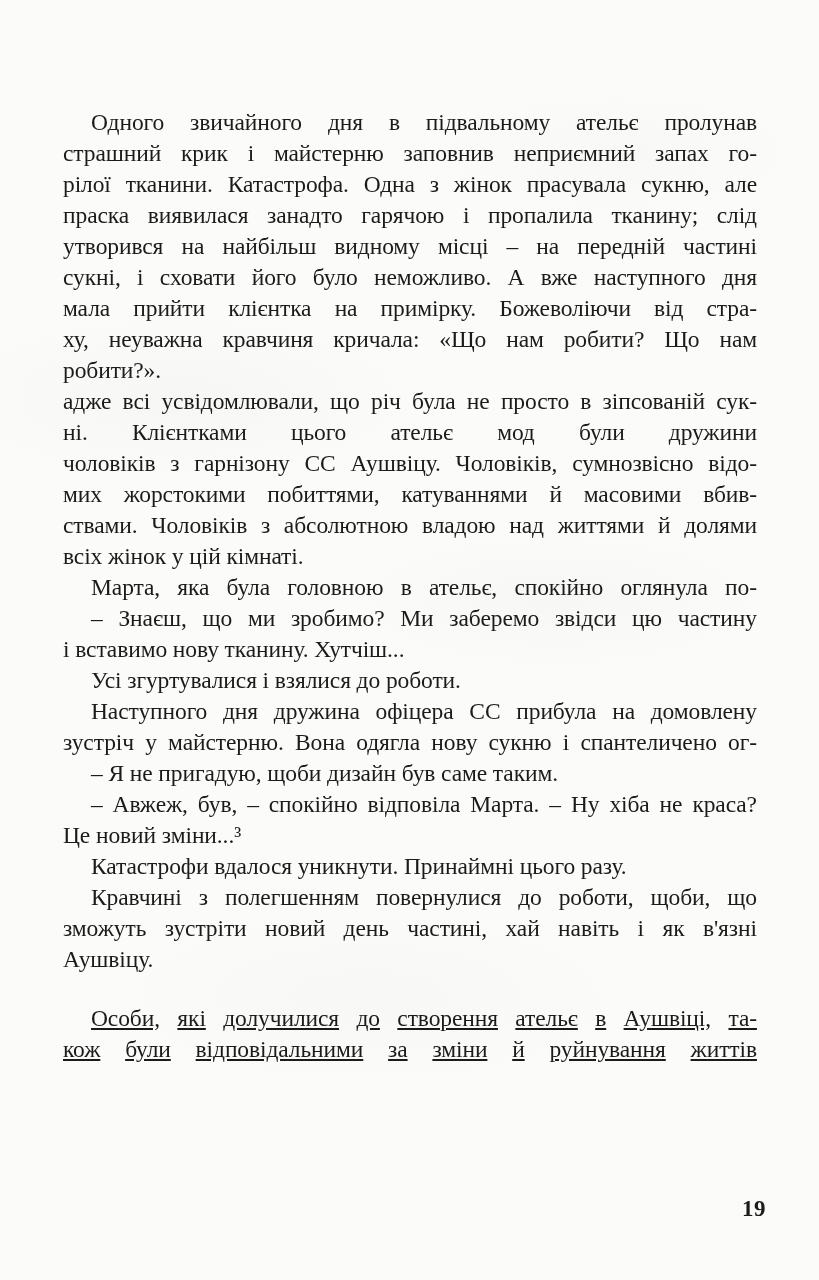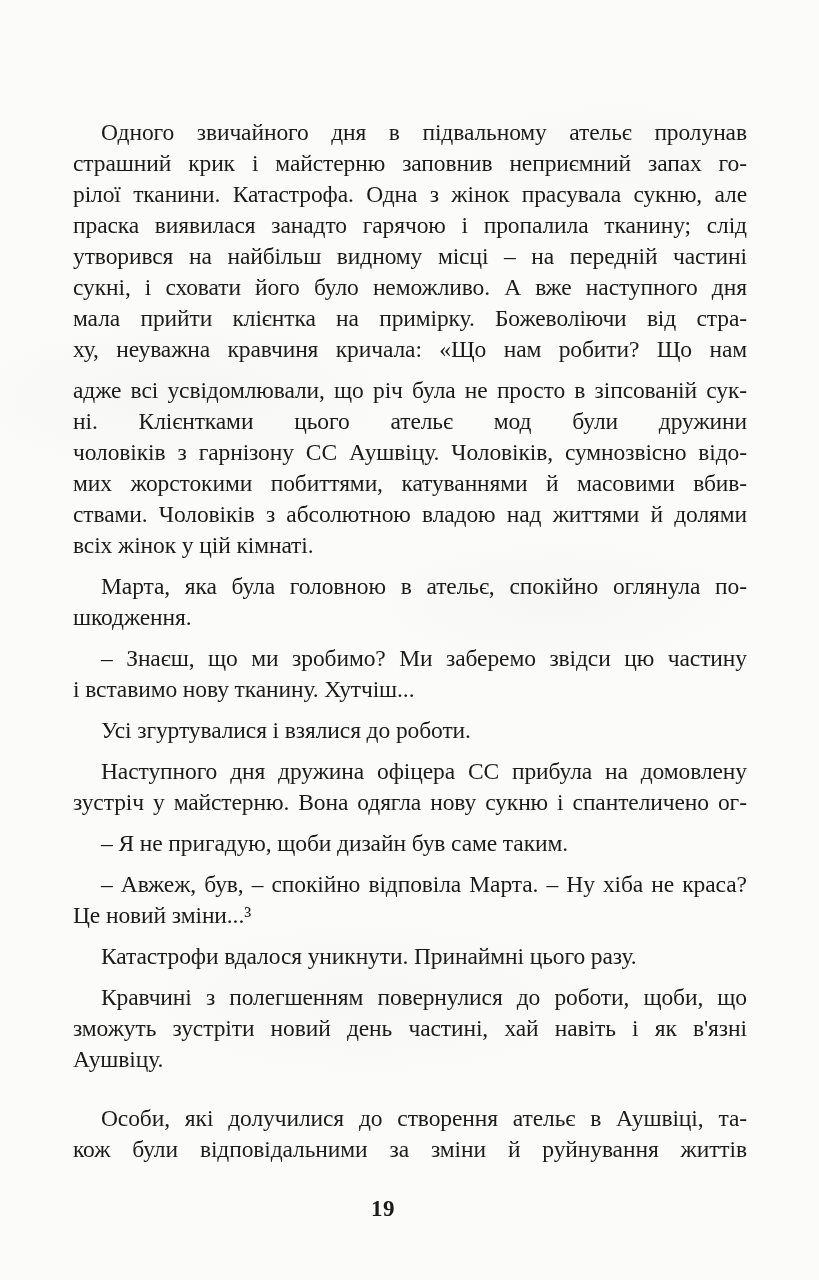--- a/index.html
+++ b/index.html
@@ -20,40 +20,40 @@
   .page {
     position: absolute;
     inset: 0;
   }
   .text-block {
     position: absolute;
     left: 63px;
     top: 107px;
     width: 694px;
   }
-  .paragraph { margin: 10px; }
-  .paragraph.section-gap { margin-top: 28px; }
+  .paragraph { margin: 0; }
+  .paragraph.section-gap { margin-top: 28px; text-decoration: underline; }
   .line {
     font-size: 23.5px;
     line-height: 31px;
     height: 31px;
     white-space: nowrap;
     letter-spacing: -0.1px;
   }
   .line.just {
     display: flex;
     justify-content: space-between;
   }
   .line.first { padding-left: 28px; }
   .page-number {
     position: absolute;
     top: 1196px;
     left: 0;
     width: 766px;
-    text-align: center;
+    text-align: right;
     font-size: 23px;
     font-weight: bold;
     letter-spacing: 0.5px;
   }
 </style>
 </head>
 <body>
 
 <div class="page">
   <div class="text-block" id="text-block">
@@ -135,20 +135,21 @@
           <span>ху,</span>
           <span>неуважна</span>
           <span>кравчиня</span>
           <span>кричала:</span>
           <span>«Що</span>
           <span>нам</span>
           <span>робити?</span>
           <span>Що</span>
           <span>нам</span>
         </div>
+        <div class="line">робити?».</div>
       </div>
       <div class="paragraph">
         <div class="line just">
           <span>адже</span>
           <span>всі</span>
           <span>усвідомлювали,</span>
           <span>що</span>
           <span>річ</span>
           <span>була</span>
           <span>не</span>
@@ -203,21 +204,20 @@
           <span>Марта,</span>
           <span>яка</span>
           <span>була</span>
           <span>головною</span>
           <span>в</span>
           <span>ательє,</span>
           <span>спокійно</span>
           <span>оглянула</span>
           <span>по-</span>
         </div>
-        <div class="line">шкодження.</div>
       </div>
       <div class="paragraph">
         <div class="line first just">
           <span>–</span>
           <span>Знаєш,</span>
           <span>що</span>
           <span>ми</span>
           <span>зробимо?</span>
           <span>Ми</span>
           <span>заберемо</span>

